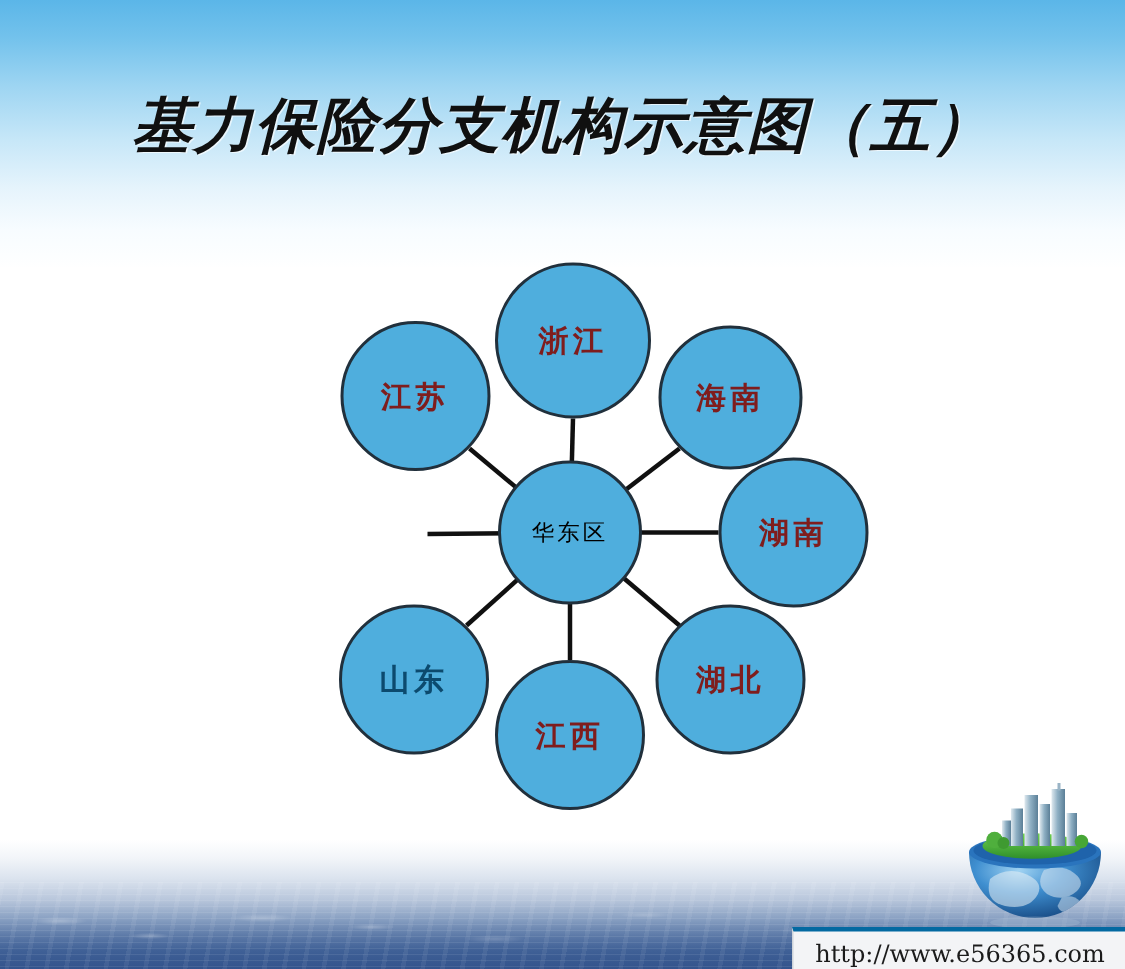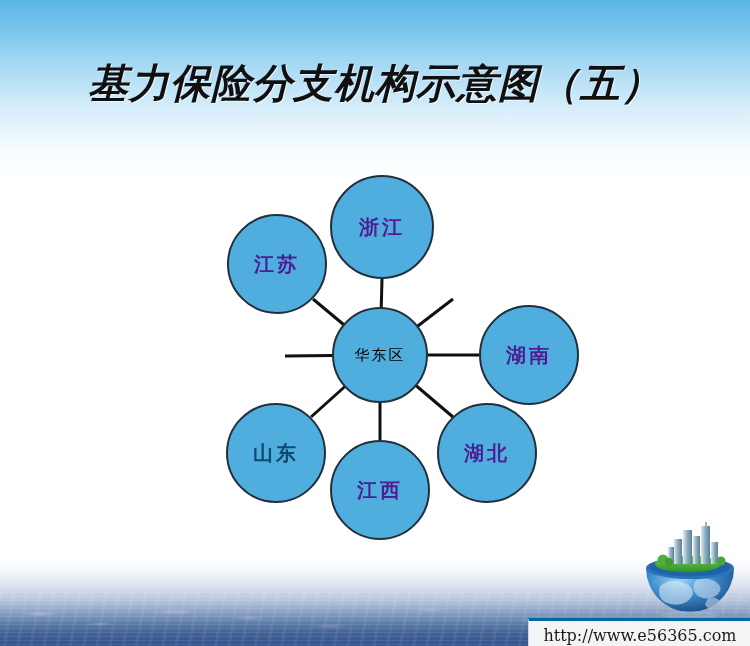--- a/index.html
+++ b/index.html
@@ -136,21 +136,21 @@
     background: #4FAEDD;
     border: 2px solid #21303c;
   }
   .node-label {
     font-family: "DejaVu Serif", "Liberation Serif", serif;
     font-weight: bold;
     letter-spacing: 3px;
     display: block;
     user-select: none;
   }
-  .outer .node-label  { font-size: 20px; color: #4c1d95; }
+  .outer .node-label  { font-size: 20px; color: #7f1d1d; }
   .center .node-label { font-size: 15px; color: #000000; letter-spacing: 2px; font-weight: normal; }
 
   
   .globe-logo {
     position: absolute;
     left: 638px;
     top: 520px;
     width: 104px;
     height: 100px;
   }
@@ -201,20 +201,23 @@
         <line x1="195" y1="190" x2="126" y2="252"></line>
         <line x1="195" y1="190" x2="100" y2="191"></line>
         <line x1="195" y1="190" x2="128" y2="134"></line>
       </g>
     </svg>
 
     <div class="node outer" style="left:145px; top:10px; width:104px; height:104px;">
       <span class="node-label">浙江</span>
     </div>
 
+    <div class="node outer" style="left:254px; top:52px; width:96px; height:96px;">
+      <span class="node-label">海南</span>
+    </div>
 
     <div class="node outer" style="left:252px; top:238px; width:100px; height:100px;">
       <span class="node-label">湖北</span>
     </div>
 
     <div class="node outer" style="left:294px; top:140px; width:100px; height:100px;">
       <span class="node-label">湖南</span>
     </div>
 
     <div class="node outer" style="left:145px; top:275px; width:100px; height:100px;">

